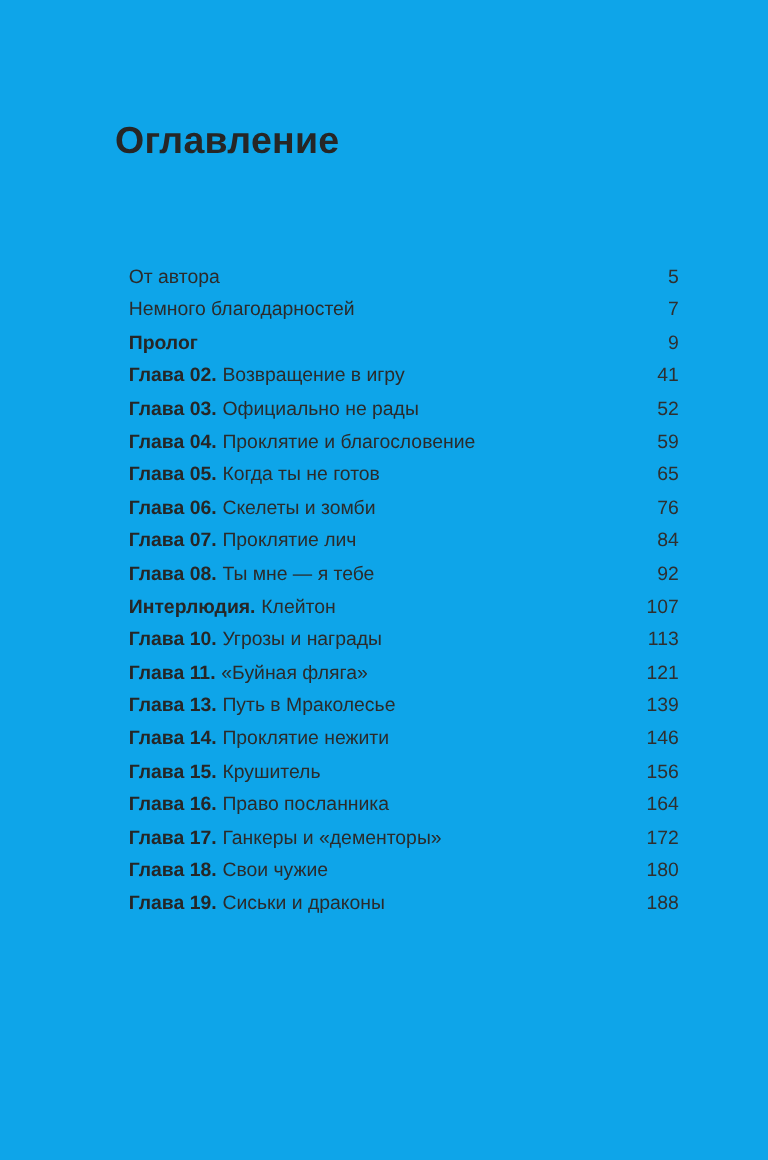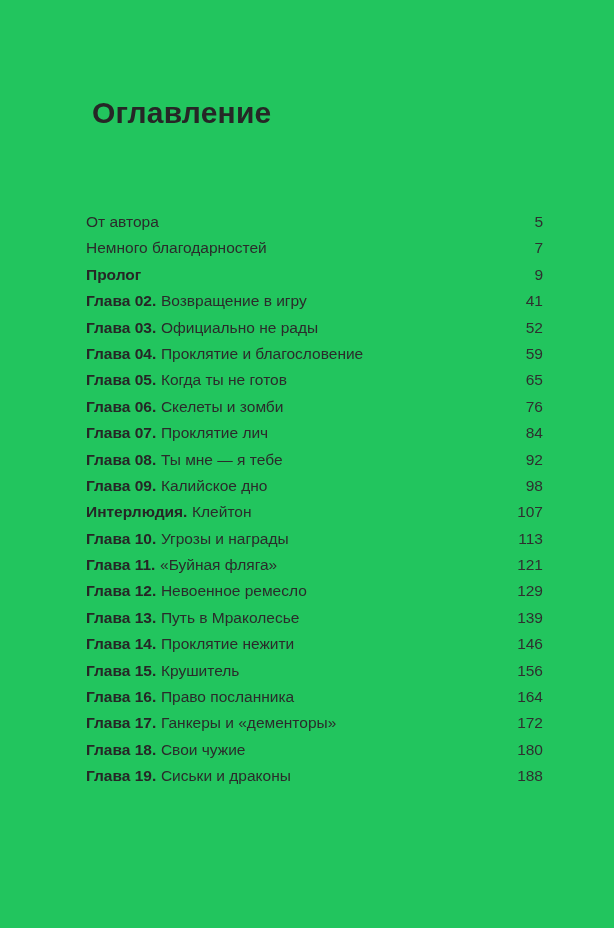--- a/index.html
+++ b/index.html
@@ -4,37 +4,37 @@
 <style>
   html, body {
     margin: 0;
     padding: 0;
     background: #ffffff;
   }
   .page {
     position: relative;
     width: 614px;
     height: 928px;
-    background: #22c55e;
+    background: #0ea5e9;
     overflow: hidden;
     font-family: "Liberation Sans", "DejaVu Sans", sans-serif;
     color: #2a2a2a;
   }
   .page-title {
     position: absolute;
     left: 92px;
     top: 76px;
     font-size: 30px;
     font-weight: 700;
     letter-spacing: 0.2px;
     color: #262626;
   }
   .toc-list {
     position: absolute;
-    left: 86px;
+    left: 103px;
     right: 71px;   
     top: 209px;
   }
   .toc-row {
     display: flex;
     align-items: baseline;
     height: 26.4px;
     font-size: 15.5px;
     line-height: 26.4px;
     color: #2b2b2b;
@@ -123,47 +123,35 @@
       <span class="toc-page">84</span>
     </div>
       <div class="toc-row">
       <span class="toc-label">
         <span class="toc-prefix">Глава 08.</span><span class="toc-title">Ты мне — я тебе</span>
       </span>
       <span class="toc-page">92</span>
     </div>
       <div class="toc-row">
       <span class="toc-label">
-        <span class="toc-prefix">Глава 09.</span><span class="toc-title">Калийское дно</span>
-      </span>
-      <span class="toc-page">98</span>
-    </div>
-      <div class="toc-row">
-      <span class="toc-label">
         <span class="toc-prefix">Интерлюдия.</span><span class="toc-title">Клейтон</span>
       </span>
       <span class="toc-page">107</span>
     </div>
       <div class="toc-row">
       <span class="toc-label">
         <span class="toc-prefix">Глава 10.</span><span class="toc-title">Угрозы и награды</span>
       </span>
       <span class="toc-page">113</span>
     </div>
       <div class="toc-row">
       <span class="toc-label">
         <span class="toc-prefix">Глава 11.</span><span class="toc-title">«Буйная фляга»</span>
       </span>
       <span class="toc-page">121</span>
-    </div>
-      <div class="toc-row">
-      <span class="toc-label">
-        <span class="toc-prefix">Глава 12.</span><span class="toc-title">Невоенное ремесло</span>
-      </span>
-      <span class="toc-page">129</span>
     </div>
       <div class="toc-row">
       <span class="toc-label">
         <span class="toc-prefix">Глава 13.</span><span class="toc-title">Путь в Мраколесье</span>
       </span>
       <span class="toc-page">139</span>
     </div>
       <div class="toc-row">
       <span class="toc-label">
         <span class="toc-prefix">Глава 14.</span><span class="toc-title">Проклятие нежити</span>

